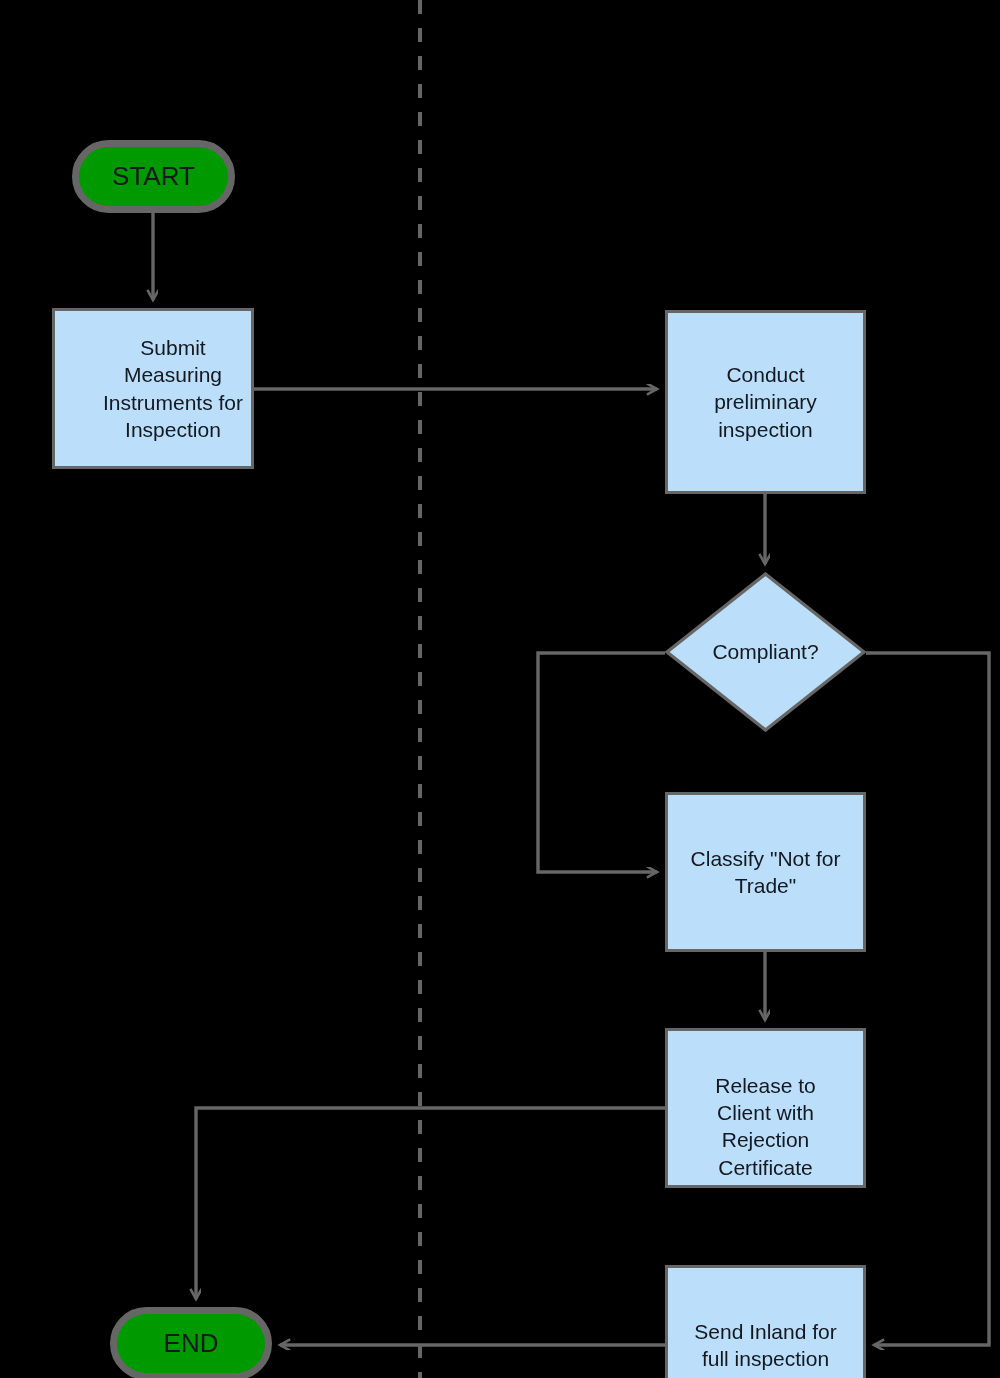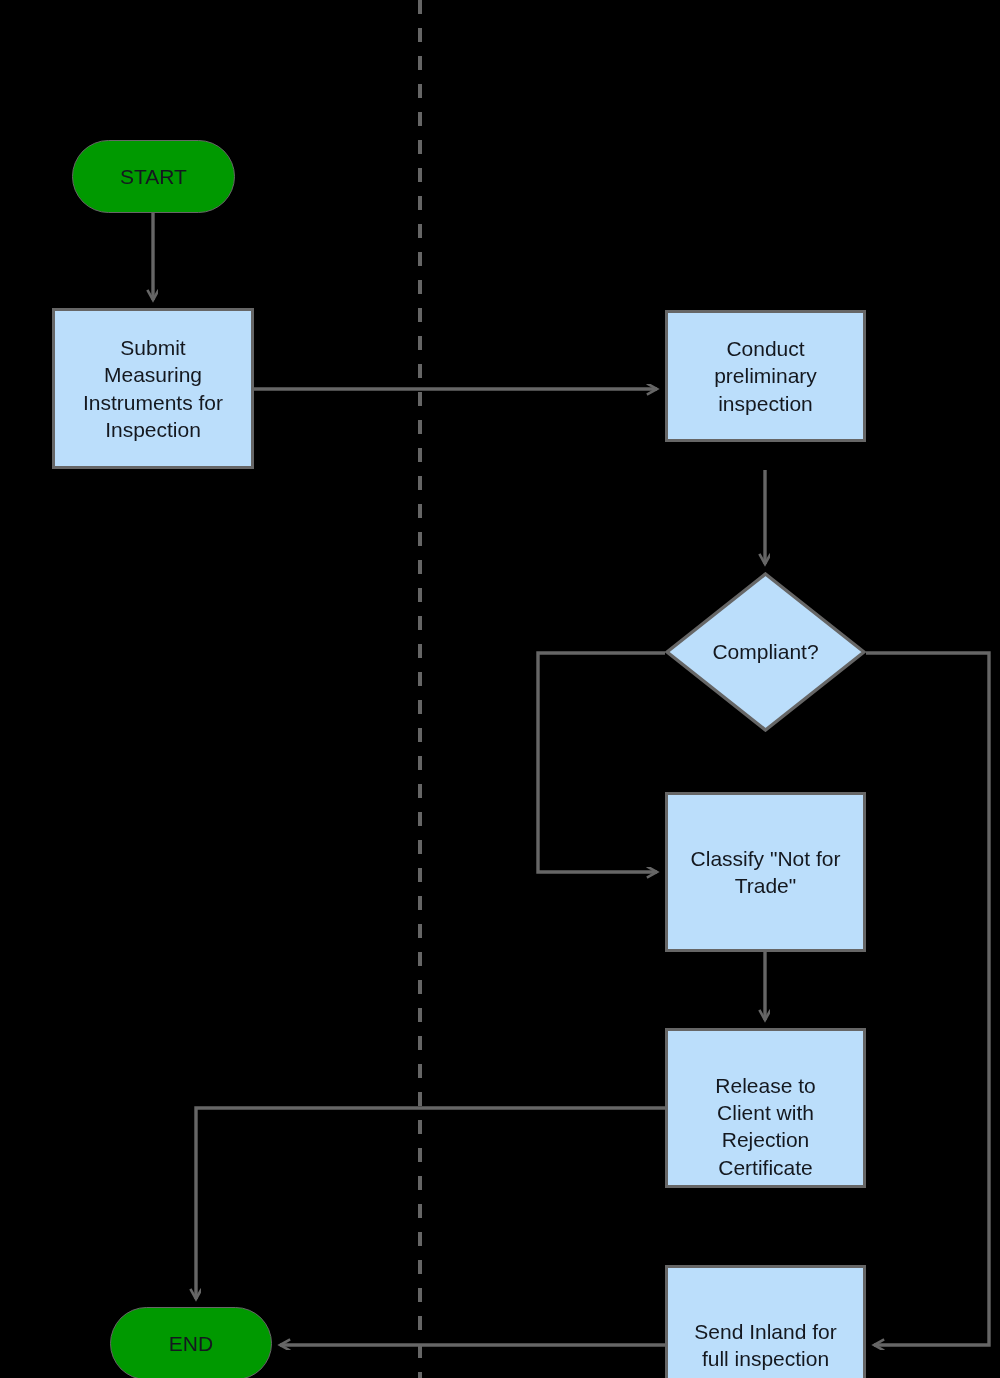--- a/index.html
+++ b/index.html
@@ -21,23 +21,23 @@
     white-space:pre-line;
   }
   .node.process{
     background:#bbdefb;
     border:3px solid #666666;
     font-size:21px;
     padding:4px 8px;
   }
   .node.terminator{
     background:#009900;
-    border:1px solid #7f1d1d;
+    border:7px solid #7f1d1d;
     border-radius:38px;
-    font-size:21px;
+    font-size:26px;
   }
   .node.decision{
     background:transparent;
     border:none;
     font-size:21px;
   }
   .diamond-svg{position:absolute;left:0;top:0;width:100%;height:100%;}
   .diamond-label{position:relative;z-index:2;}
 </style>
 </head>
@@ -59,25 +59,25 @@
         <polyline points="866,653 989,653 989,1345 874,1345" fill="none" stroke="#666666" stroke-width="3.4" stroke-linejoin="miter" marker-end="url(#arrowopen)"></polyline>
         <polyline points="765,952 765,1020" fill="none" stroke="#666666" stroke-width="3.4" stroke-linejoin="miter" marker-end="url(#arrowopen)"></polyline>
         <polyline points="665,1108 196,1108 196,1299" fill="none" stroke="#666666" stroke-width="3.4" stroke-linejoin="miter" marker-end="url(#arrowopen)"></polyline>
         <polyline points="665,1345 280,1345" fill="none" stroke="#666666" stroke-width="3.4" stroke-linejoin="miter" marker-end="url(#arrowopen)"></polyline>
       </g>
     <line id="swimlane-line" x1="420" y1="0" x2="420" y2="1378" stroke="#666666" stroke-width="4" stroke-dasharray="14 14"></line>
   </svg>
 
   <div id="node-layer">
       <div class="node terminator" style="left: 72px; top: 140px; width: 163px; height: 73px; background: rgb(0, 153, 0); border-color: rgb(102, 102, 102); color: rgb(20, 24, 31);"><span>START</span></div>
-      <div class="node process" style="left: 52px; top: 308px; width: 202px; height: 161px; background: rgb(187, 222, 251); border-color: rgb(102, 102, 102); color: rgb(20, 24, 31);"><span>Submit
+      <div class="node process" style="left: 52px; top: 308px; width: 202px; height: 161px; background: rgb(187, 222, 251); border-color: rgb(102, 102, 102); color: rgb(20, 24, 31); justify-content: flex-end;"><span>Submit
 Measuring
 Instruments for
 Inspection</span></div>
-      <div class="node process" style="left: 665px; top: 310px; width: 201px; height: 132px; background: rgb(187, 222, 251); border-color: rgb(102, 102, 102); color: rgb(20, 24, 31);"><span>Conduct
+      <div class="node process" style="left: 665px; top: 310px; width: 201px; height: 184px; background: rgb(187, 222, 251); border-color: rgb(102, 102, 102); color: rgb(20, 24, 31);"><span>Conduct
 preliminary
 inspection</span></div>
       <div class="node decision" style="left: 665px; top: 572px; width: 201px; height: 160px;"><svg class="diamond-svg" viewBox="0 0 201 160" preserveAspectRatio="none">
           <polygon points="100.5,2 199,80 100.5,158 2,80" fill="#bbdefb" stroke="#666666" stroke-width="3.4"></polygon>
         </svg><span class="diamond-label">Compliant?</span></div>
       <div class="node process" style="left: 665px; top: 792px; width: 201px; height: 160px; background: rgb(187, 222, 251); border-color: rgb(102, 102, 102); color: rgb(20, 24, 31);"><span>Classify "Not for
 Trade"</span></div>
       <div class="node process" style="left: 665px; top: 1028px; width: 201px; height: 160px; background: rgb(187, 222, 251); border-color: rgb(102, 102, 102); color: rgb(20, 24, 31); align-items: flex-end;"><span>Release to
 Client with
 Rejection

